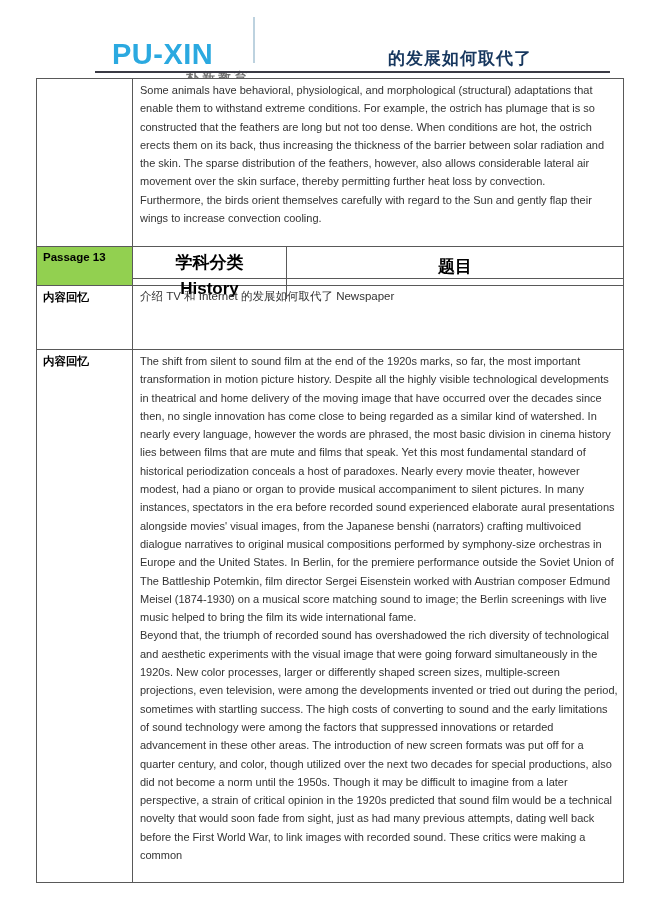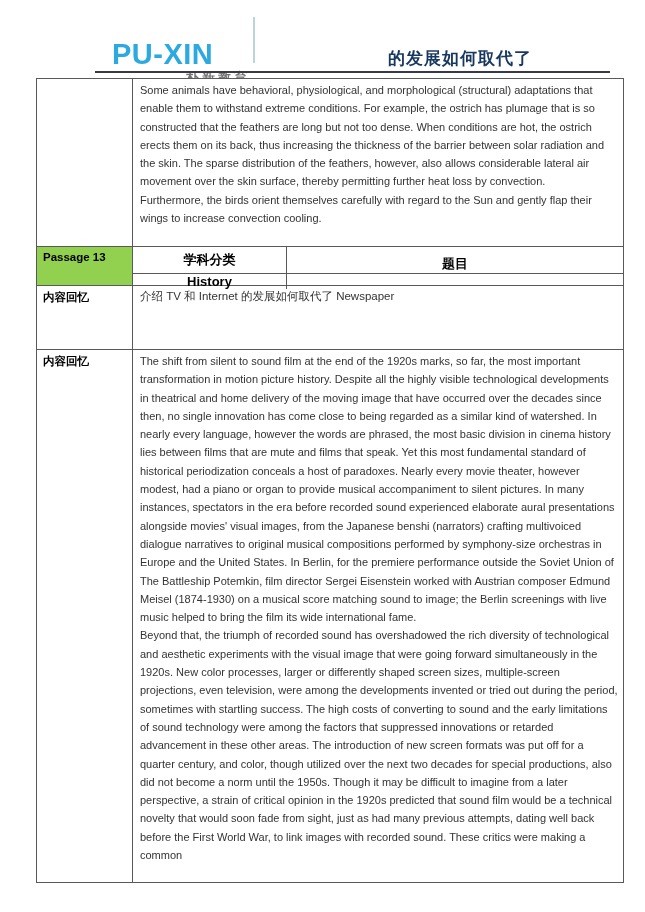--- a/index.html
+++ b/index.html
@@ -63,21 +63,21 @@
   .row-passage { height: 39px; }
   .passage-green {
     background: #92D050;
     padding-top: 2px;
   }
   .passage-right { flex: 1 1 auto; display: flex; flex-direction: column; }
   .subrow { display: flex; flex: 1 1 auto; }
   .subrow + .subrow { border-top: 1px solid #595959; }
   .subcell {
     display: flex; align-items: center; justify-content: center;
-    font-weight: bold; color: #000; font-size: 13px;
+    font-weight: bold; color: #000; font-size: 17px;
   }
   .subcell-subject { width: 154px; flex: 0 0 154px; border-right: 1px solid #595959; }
   .subcell-title { flex: 1 1 auto; margin-top: 8px; }
   .recall-text { font-size: 11.5px; line-height: 17px; color: #333; }
 </style>
 </head>
 <body>
 
 <div class="header-logo">
   <div class="logo-word">PU-XIN</div>

